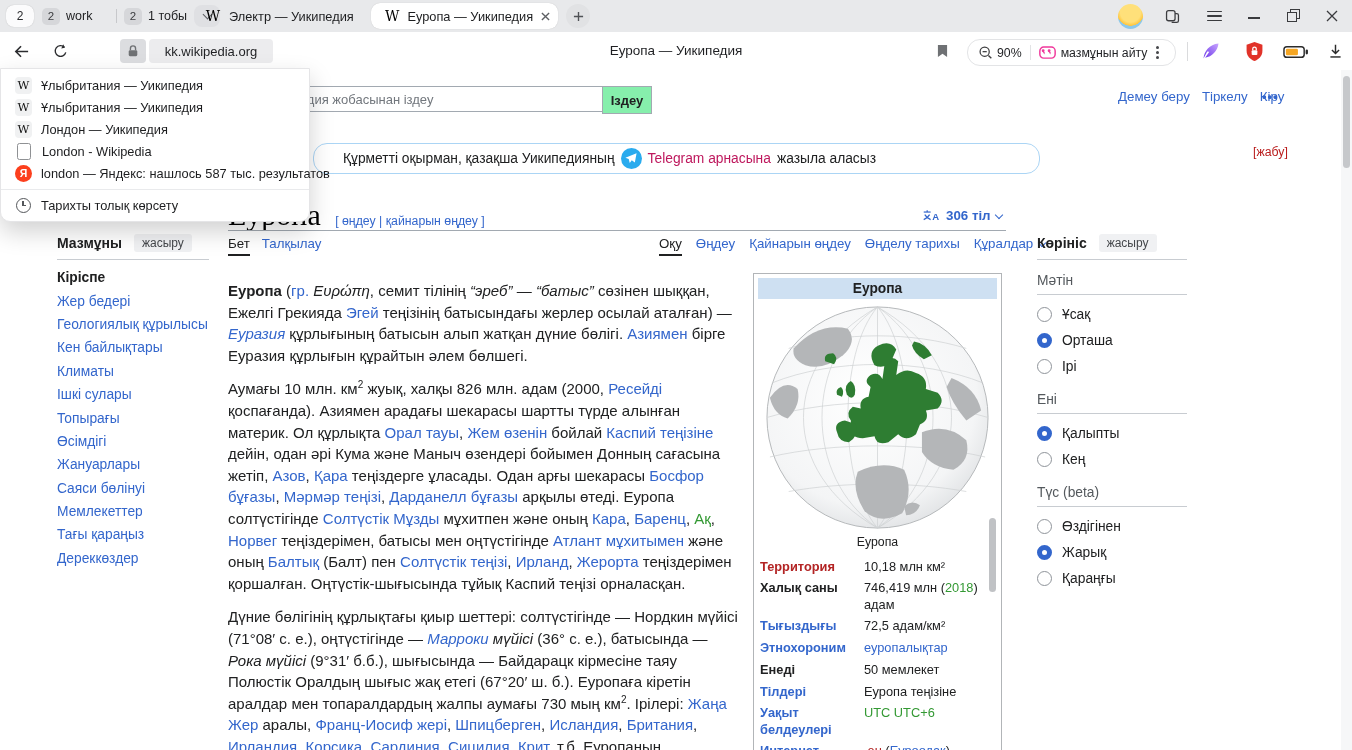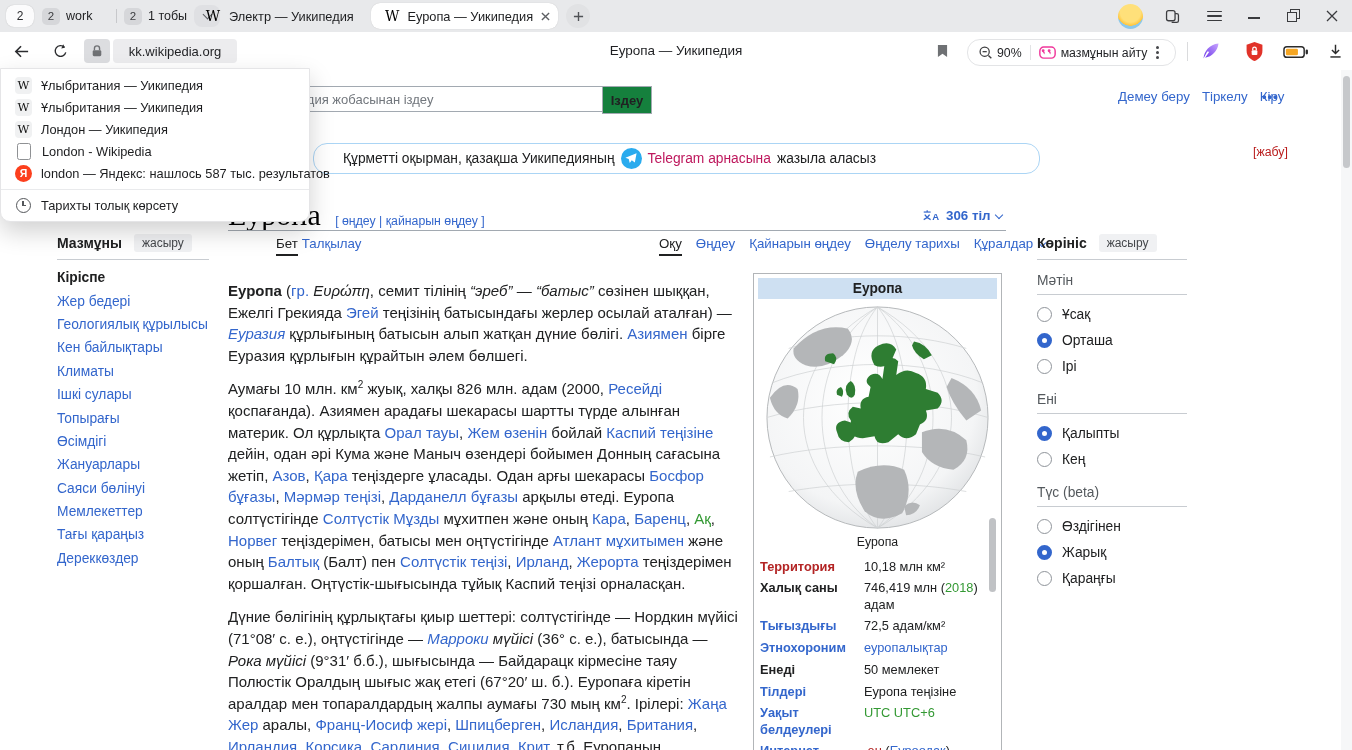--- a/index.html
+++ b/index.html
@@ -39,21 +39,21 @@
   .minbar{width:12px;height:1.7px;background:#3a3b3e;}
   .maxsq{position:relative;width:10px;height:10px;}
   .maxsq i{position:absolute;border:1.4px solid #3a3b3e;width:8px;height:8px;background:transparent;}
   .maxsq i:first-child{left:2px;top:-2px;border-width:1.4px;}
   .maxsq i:last-child{left:-1px;top:1px;background:#e8e9eb;}
 
   
   .toolbar{position:absolute;left:0;top:32px;width:1352px;height:38px;background:#fff;
     border-bottom:1px solid #ececec;}
   .tool-ic{position:absolute;display:flex;align-items:center;justify-content:center;}
-  .pill{position:absolute;border-radius:4px;display:flex;align-items:center;justify-content:center;}
+  .pill{position:absolute;border-radius:4px;display:flex;align-items:center;justify-content:center;margin-left:36px;}
   .lock-pill{left:84px;top:7px;width:26px;height:24px;background:#dcdde0;}
   .domain-pill{left:113px;top:7px;width:124px;height:24px;background:#ececee;font-size:13px;color:#1f2023;}
   .center-title{position:absolute;left:300px;right:300px;top:11px;text-align:center;font-size:13.5px;color:#1f2023;}
   .ctrl-pill{position:absolute;left:967px;top:7px;width:207px;height:25px;border:1px solid #e3e4e6;
     border-radius:13px;display:flex;align-items:center;}
   .zoom-txt{font-size:12.3px;color:#1f2023;margin-left:4px;}
   .speak-txt{font-size:12.3px;color:#1f2023;margin-left:5px;white-space:nowrap;}
   .mini-sep{width:1px;height:15px;background:#e2e3e5;margin:0 8px;}
   .kebab{display:flex;flex-direction:column;gap:2.2px;margin-left:9px;margin-right:4px;}
   .kebab i{width:3px;height:3px;border-radius:50%;background:#45464a;}
@@ -75,38 +75,38 @@
   .sicon-hist::after{content:"";position:absolute;left:5.2px;top:5.8px;width:4.2px;height:1.6px;background:#54575b;}
   .sugg-div{height:1px;background:#e9eaec;margin:5px 0 4px;}
   .sugg-footer{height:23px;display:flex;align-items:center;gap:9px;padding:0 14px;font-size:12.8px;color:#1c1d1f;}
 
   
   .page{position:absolute;left:0;top:70px;width:1352px;height:680px;background:#fff;}
   .search-input{position:absolute;left:256px;top:16px;width:338px;height:24px;border:1px solid #a2a9b1;
     font-size:13px;padding:0 0 0 8px;font-family:"Liberation Sans",sans-serif;color:#202122;outline:none;}
   .search-input::placeholder{color:#72777d;}
   .search-btn{position:absolute;left:602px;top:16px;width:48px;height:26px;border:1px solid #a2a9b1;
-    background:#15803d;font-weight:bold;font-size:13px;color:#202122;display:flex;align-items:center;justify-content:center;}
+    background:#86efac;font-weight:bold;font-size:13px;color:#202122;display:flex;align-items:center;justify-content:center;}
   .top-links{position:absolute;left:1118px;top:19px;display:flex;gap:12px;align-items:center;}
   .tlink{font-size:13.3px;color:#3366cc;white-space:nowrap;}
   .more-dots{font-size:13px;color:#3366cc;font-weight:bold;letter-spacing:1px;}
   .banner{position:absolute;left:313px;top:73px;width:727px;height:31px;border:1.5px solid #abd5f5;
     border-radius:14px;display:flex;align-items:center;gap:6px;padding-left:29px;font-size:13.8px;color:#202122;box-sizing:border-box;}
   .banner-link{color:#be185d;}
   .banner-close{position:absolute;left:1253px;top:75px;font-size:12.3px;color:#b91c1c;}
 
   .h1-row{position:absolute;left:228px;top:128px;width:778px;}
   .h1{font-family:"Liberation Serif","DejaVu Serif",serif;font-size:30px;color:#000;display:inline;}
   .title-edit{font-size:12.3px;color:#3366cc;margin-left:10px;}
   .lang-btn{position:absolute;left:922px;top:138px;display:flex;align-items:center;gap:5px;}
   .lang-label{font-size:13.3px;font-weight:bold;color:#3366cc;}
   .caret-blue{display:inline-block;width:5px;height:5px;border-right:1.6px solid #3366cc;
     border-bottom:1.6px solid #3366cc;transform:rotate(45deg);margin-top:-2px;}
   .title-hr{position:absolute;left:228px;top:160px;width:778px;height:1px;background:#a2a9b1;}
-  .ptabs-left{position:absolute;left:228px;top:166px;display:flex;gap:4px;margin-left:48px;}
+  .ptabs-left{position:absolute;left:228px;top:166px;display:flex;gap:12px;}
   .ptabs-right{position:absolute;left:659px;top:166px;display:flex;gap:14px;}
   .ptab{font-size:13.3px;color:#3366cc;padding-bottom:3px;white-space:nowrap;}
   .ptab.active{color:#202122;border-bottom:2.5px solid #202122;}
   .ptab.caret::after{content:"";display:inline-block;width:5px;height:5px;border-right:1.6px solid #3366cc;
     border-bottom:1.6px solid #3366cc;transform:rotate(45deg);margin-left:6px;vertical-align:2px;}
 
   
   .toc{position:absolute;left:57px;top:164px;width:152px;}
   .panel-head{display:flex;align-items:center;gap:12px;}
   .panel-title{font-size:14px;font-weight:bold;color:#202122;}

